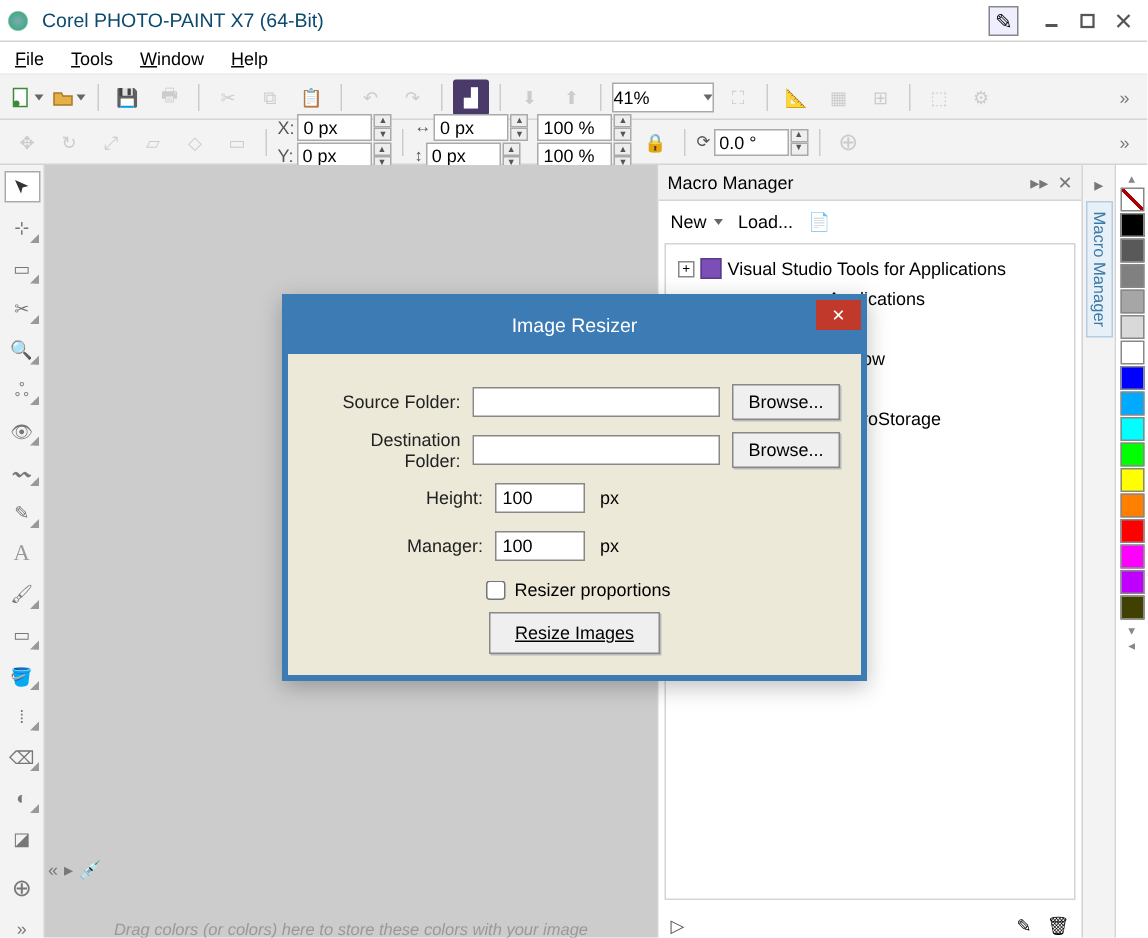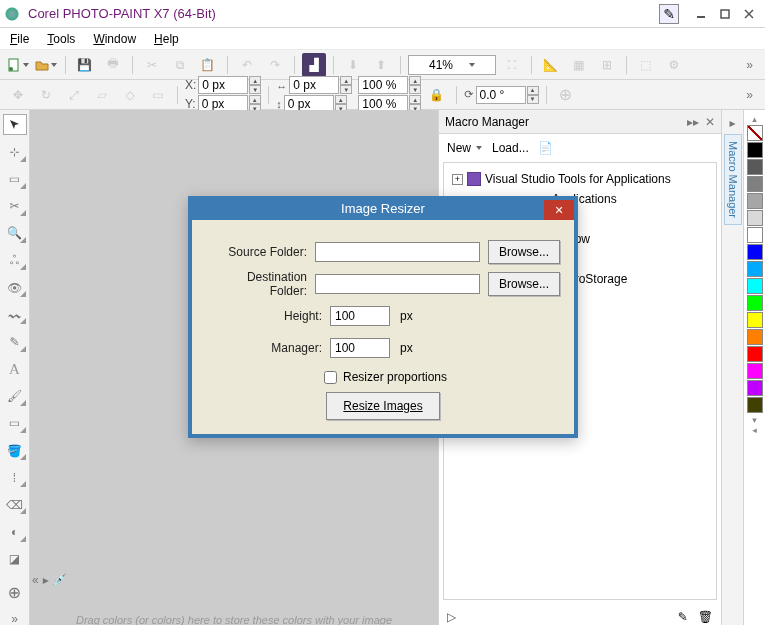--- a/index.html
+++ b/index.html
@@ -1,31 +1,31 @@
 <!DOCTYPE html>
 <html><head>
 <meta charset="utf-8">
 <style>
 *{box-sizing:border-box;margin:0;padding:0;font-family:"Segoe UI",Tahoma,sans-serif;font-size:12px;}
 body{background:#fff;width:765px;height:625px;overflow:hidden;position:relative;}
 .title-bar{height:28px;background:#fff;display:flex;align-items:center;padding:0 4px;border-bottom:1px solid #d4d4d4;}
 .app-icon{width:16px;height:16px;margin-right:6px;background:radial-gradient(circle at 8px 8px,#7aa 1px,#4a8 6px,transparent 7px);border-radius:50%;}
-.title-text{flex:1;color:#701a75;padding-left:2px;font-size:13px;}
+.title-text{flex:1;color:#0c4a6e;padding-left:2px;font-size:13px;}
 .win-controls{display:flex;gap:0;}
 .win-btn{width:24px;height:20px;display:flex;align-items:center;justify-content:center;color:#555;cursor:pointer;}
 .win-badge{font-size:14px;margin-right:10px;padding:1px 3px;border:1px solid #888;background:#eef;}
 .menu-bar{height:22px;display:flex;align-items:center;padding:0 10px;gap:18px;border-bottom:1px solid #eaeaea;}
 .menu-item{cursor:pointer;}
 .menu-item u{text-decoration:underline;}
 .toolbar{height:30px;background:#f3f3f3;border-bottom:1px solid #d4d4d4;display:flex;align-items:center;padding:0 6px;gap:4px;}
 .tb-btn{width:24px;height:24px;display:flex;align-items:center;justify-content:center;color:#666;cursor:pointer;border-radius:2px;}
 .tb-btn.dis{color:#ccc;}
 .tb-sep{width:1px;height:18px;background:#ccc;margin:0 3px;}
 .tb-dd{width:4px;height:4px;border-left:3px solid transparent;border-right:3px solid transparent;border-top:4px solid #666;margin-left:2px;}
-.zoom-sel{width:88px;height:20px;border:1px solid #aaa;background:#fff;display:flex;align-items:center;padding:0 20px;justify-content:space-between;}
+.zoom-sel{width:68px;height:20px;border:1px solid #aaa;background:#fff;display:flex;align-items:center;padding:0 0;justify-content:space-between;}
 .prop-bar{height:30px;background:#f3f3f3;border-bottom:1px solid #d4d4d4;display:flex;align-items:center;padding:0 6px;gap:4px;}
 .coord-box{display:inline-flex;align-items:center;font-size:11px;color:#555;}
 .coord-box input{width:50px;height:18px;border:1px solid #aaa;margin-left:2px;padding:0 3px;}
 .spin{display:inline-flex;flex-direction:column;margin-left:1px;}
 .spin span{width:12px;height:9px;border:1px solid #aaa;background:#eee;display:flex;align-items:center;justify-content:center;font-size:6px;line-height:6px;color:#555;}
 .main-area{display:flex;height:520px;}
 .left-tools{width:30px;background:#f3f3f3;border-right:1px solid #d4d4d4;display:flex;flex-direction:column;align-items:center;padding-top:4px;gap:6px;}
 .lt-btn{width:24px;height:24px;display:flex;align-items:center;justify-content:center;color:#777;cursor:pointer;position:relative;}
 .lt-btn.sel{border:1px solid #aaa;background:#fff;}
 .lt-arrow{position:absolute;right:1px;bottom:1px;width:0;height:0;border-left:3px solid transparent;border-top:3px solid transparent;border-right:3px solid #999;border-bottom:3px solid #999;}
@@ -40,21 +40,21 @@
 .tree-exp{width:11px;height:11px;border:1px solid #888;display:inline-flex;align-items:center;justify-content:center;font-size:9px;line-height:9px;cursor:pointer;}
 .tree-ico{width:14px;height:14px;background:#7b4fb5;border:1px solid #5a3a8a;}
 .panel-footer{height:26px;display:flex;align-items:center;padding:0 8px;gap:10px;justify-content:space-between;}
 .side-tab{width:22px;background:#f3f3f3;border-left:1px solid #d4d4d4;display:flex;flex-direction:column;align-items:center;padding-top:6px;}
 .side-tab-label{writing-mode:vertical-rl;color:#3a7aa8;font-size:11px;background:#e8f0f7;border:1px solid #b5cde0;padding:6px 2px;margin-top:4px;}
 .right-palette{width:22px;background:#fff;border-left:1px solid #d4d4d4;display:flex;flex-direction:column;align-items:center;padding-top:4px;}
 .sw{width:16px;height:16px;border:1px solid #888;margin-top:1px;}
 .sw.nc{background:#fff;position:relative;}
 .sw.nc::after{content:"";position:absolute;left:0;top:0;width:100%;height:100%;background:linear-gradient(45deg,transparent 45%,#a00 45%,#a00 55%,transparent 55%);}
 .dialog-overlay{position:absolute;left:188px;top:196px;width:390px;box-shadow:0 4px 14px rgba(0,0,0,0.25);}
-.dlg-title{height:24px;background:#3c7bb3;display:flex;align-items:center;justify-content:center;position:relative;}
+.dlg-title{height:40px;background:#3c7bb3;display:flex;align-items:center;justify-content:center;position:relative;}
 .dlg-title span{color:#fff;font-size:13px;}
 .dlg-close{position:absolute;right:4px;top:4px;width:30px;height:20px;background:#c0392b;color:#fff;display:flex;align-items:center;justify-content:center;cursor:pointer;font-size:11px;}
 .dlg-body{background:#ece9d8;border:4px solid #3c7bb3;border-top:none;padding:16px 14px 14px 14px;}
 .dlg-row{display:flex;align-items:center;height:32px;margin-left:14px;}
 .dlg-label{width:110px;text-align:right;padding-right:8px;color:#222;}
 .dlg-input{flex:1;height:20px;border:1px solid #888;background:#fff;padding:0 4px;}
 .dlg-input.narrow{width:60px;flex:0 0 60px;}
 .dlg-btn{height:24px;border:1px solid #888;background:#efefef;padding:0 10px;cursor:pointer;margin-left:8px;box-shadow:1px 1px 0 #bbb;}
 .dlg-check{display:flex;align-items:center;margin-left:118px;margin-top:6px;margin-bottom:8px;}
 .dlg-check input{width:13px;height:13px;margin-right:6px;}

